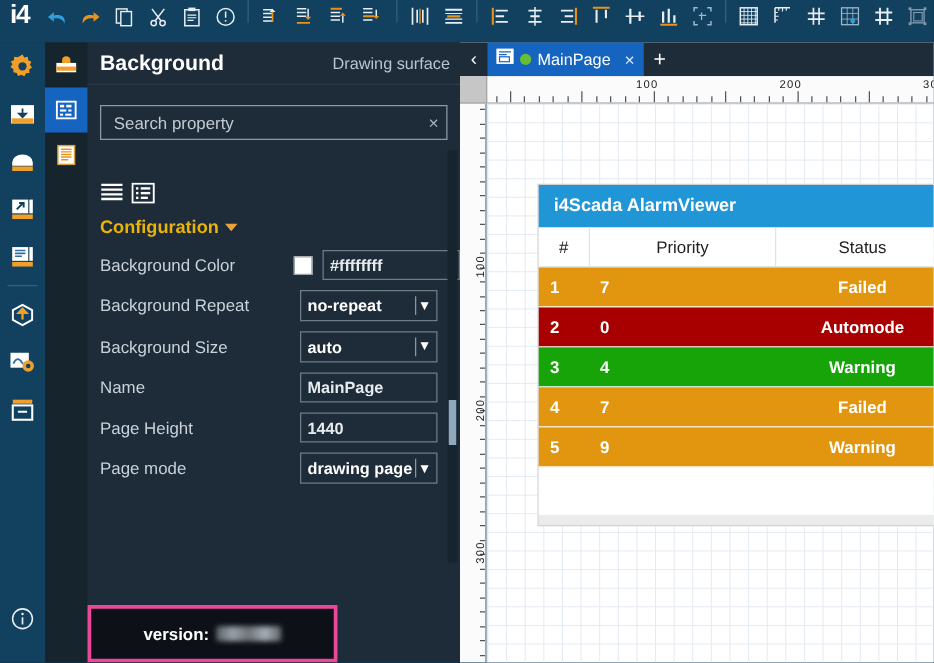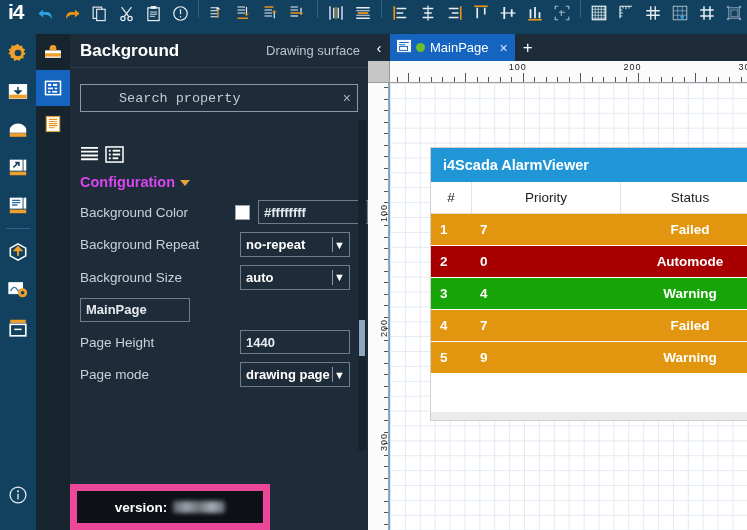--- a/index.html
+++ b/index.html
@@ -72,31 +72,31 @@
   #props-title { color: #ffffff; font-size: 17px; font-weight: bold; }
   #props-sub { color: #b8c4ce; font-size: 13px; }
 
   #search-wrap {
     position: absolute; left: 44px; top: 50px; width: 278px; height: 28px;
     border: 1px solid #8e99a3; background: #1d2c38;
     display: flex; align-items: center; padding: 0 6px 0 8px;
   }
   #search-input {
     flex: 1; background: transparent; border: none; outline: none;
-    color: #22c55e; font-size: 13.5px; font-family: Liberation Mono, monospace; margin-left: 28px;
+    color: #22c55e; font-size: 13.5px; font-family: Liberation Sans, sans-serif;
   }
   #search-input::placeholder { color: #c3cbd2; opacity:1; }
   #search-clear { color: #aab4bd; font-size: 14px; cursor: pointer; padding-left:6px;}
 
   #view-toggles { position: absolute; left: 44px; top: 112px; display: flex; gap: 6px; }
   .vt { width: 19px; height: 17px; cursor: pointer; }
 
   #config-head {
     position: absolute; left: 44px; top: 140px;
-    color: #d946ef; font-size: 14.5px; font-weight: bold; cursor: pointer;
+    color: #eab308; font-size: 14.5px; font-weight: bold; cursor: pointer;
   }
   #config-head .caret {
     display:inline-block; margin-left:5px;
     border-left:5px solid transparent; border-right:5px solid transparent;
     border-top:6px solid #e8a33d; vertical-align: middle;
   }
 
   #prop-list { position: absolute; left: 34px; top: 162px; width: 298px; }
   .prow {
     height: 32.5px; display: flex; align-items: center; padding-left: 10px;
@@ -139,21 +139,21 @@
     background: #16242e;
   }
   #props-sb-thumb {
     position: absolute; left: 1px; top: 200px; width: 6px; height: 36px;
     background: #8fa8bb; cursor: pointer;
   }
 
   
   #version-box {
     position: absolute; left: 34px; bottom: 0px; width: 200px; height: 46px;
-    background: #0d1117; border: 7px solid #ec4899;
+    background: #0d1117; border: 3px solid #ec4899;
     display: flex; align-items: center; justify-content: center;
   }
   #version-label { color: #ffffff; font-size: 13.5px; font-weight: bold; }
   #version-value {
     margin-left: 6px; width: 52px; height: 12px;
     background: linear-gradient(90deg,#5a6068,#9aa1a8,#6d7379,#a7aeb5,#5f666d);
     filter: blur(2.2px); border-radius: 2px;
   }
 
   
@@ -602,20 +602,21 @@
       <div class="prow">
         <div class="plabel">Background Size</div>
         <div class="pselect">
           <span>auto</span>
           <span class="bar"></span>
           <span class="chev">▼</span>
         </div>
       </div>
 
       <div class="prow">
+        <div class="plabel">Name</div>
         <input class="pfield" value="MainPage" style="">
       </div>
 
       <div class="prow">
         <div class="plabel">Page Height</div>
         <input class="pfield" value="1440" style="">
       </div>
 
 
       <div class="prow">

